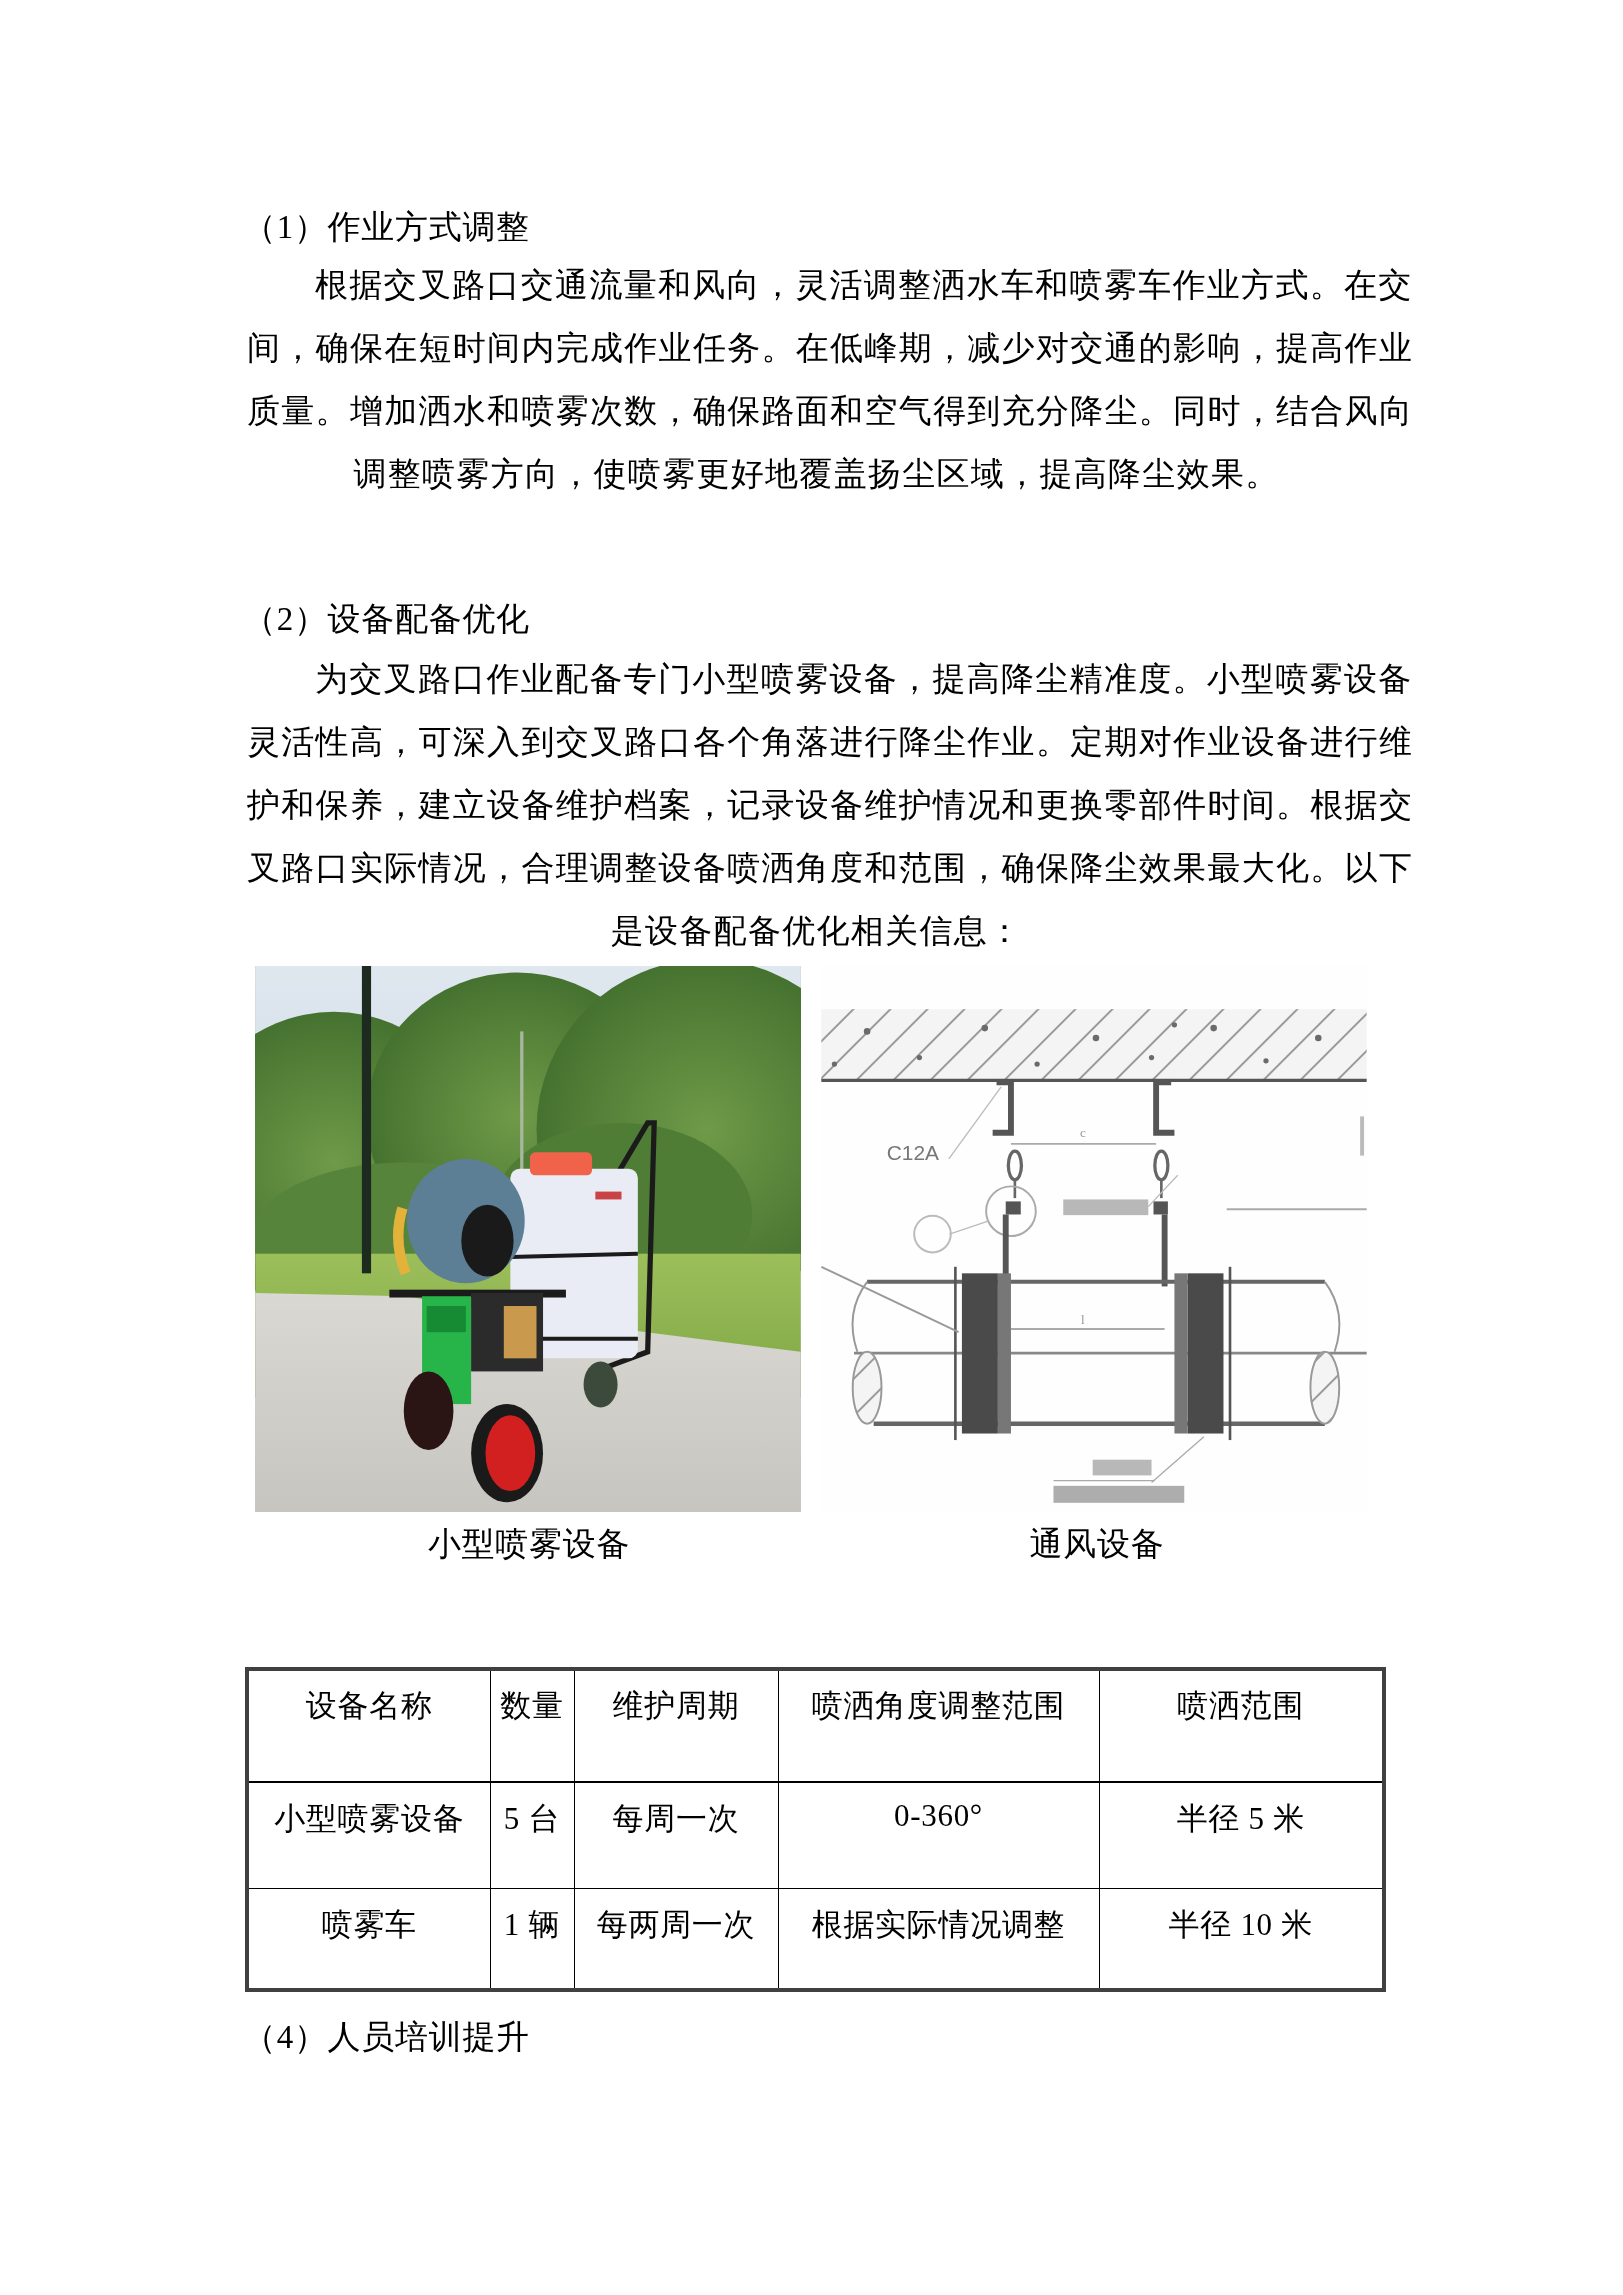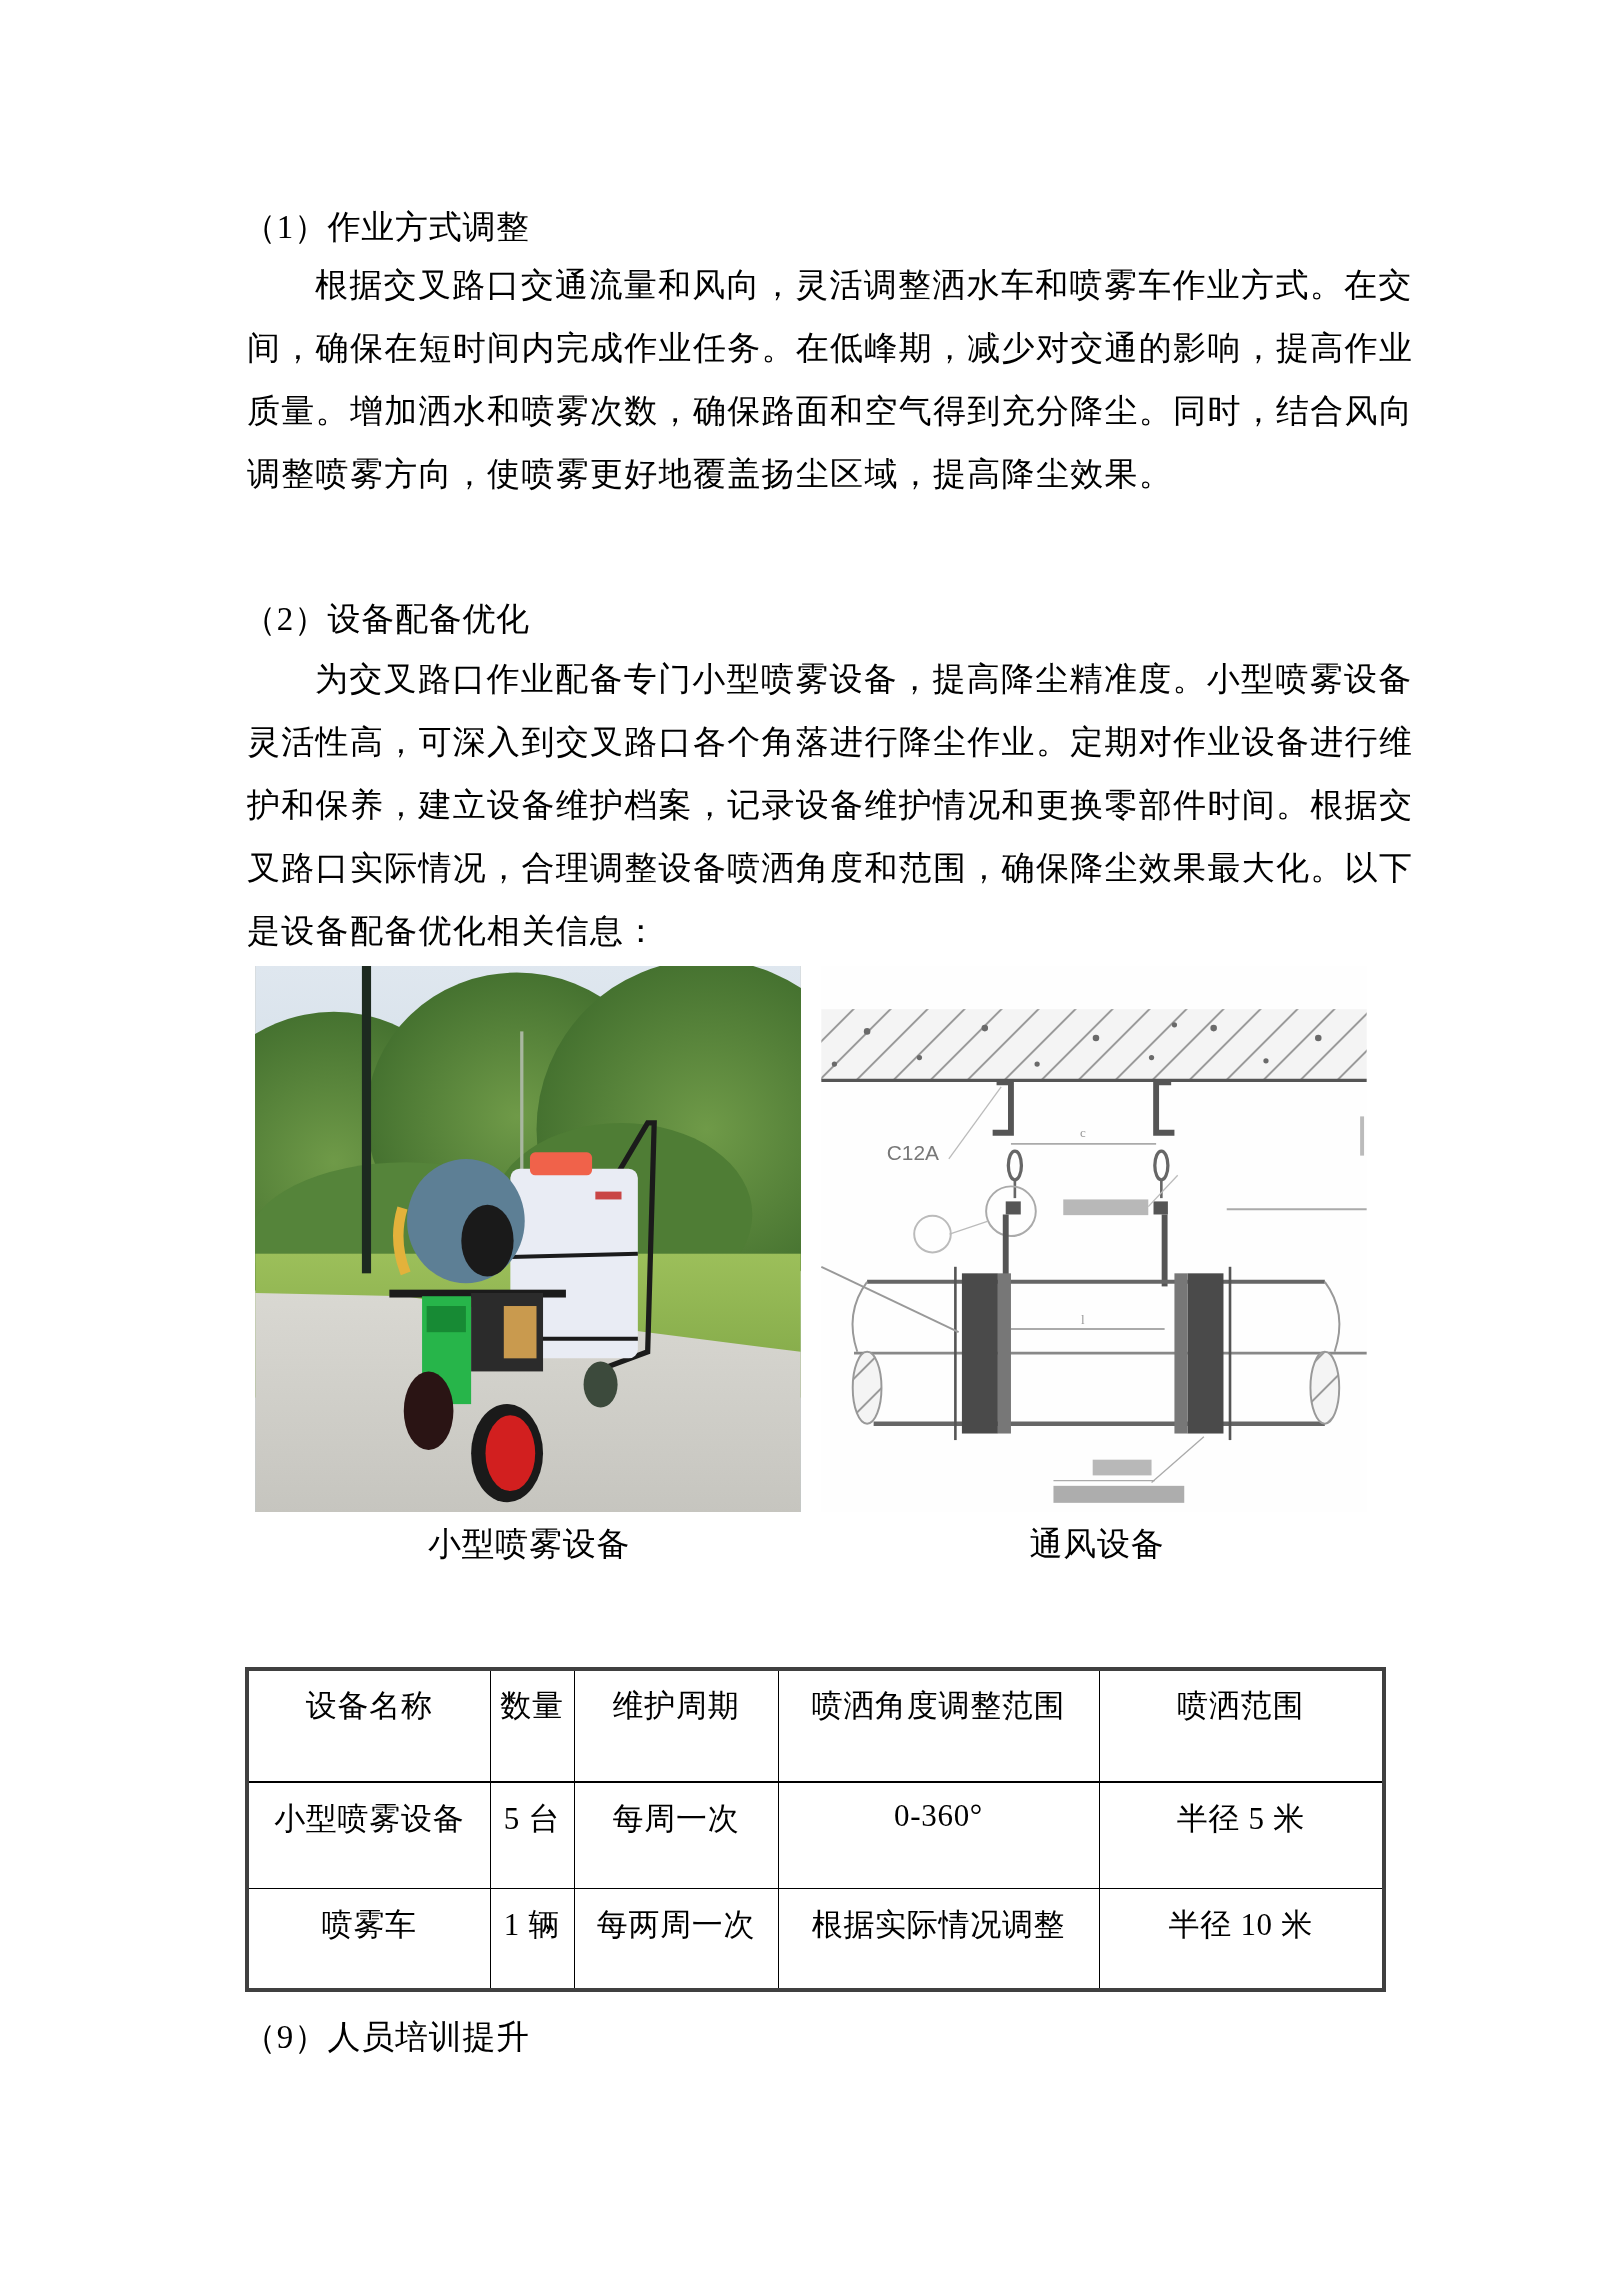--- a/index.html
+++ b/index.html
@@ -1,21 +1,21 @@
 <!DOCTYPE html>
 <html style="font-size:10.5px"><head>
 <meta charset="utf-8">
 <style>
   html, body { margin: 0; padding: 0; background: #ffffff; }
   body {
     width: 1623px; height: 2295px; position: relative; overflow: hidden;
     font-family: "Liberation Serif", "DejaVu Serif", serif;
     color: #000000;
   }
-  .abs { position: absolute; }
+  .abs { position: absolute; text-align: center; }
   .heading {
     left: 243px; font-size: 33px; line-height: 63px; height: 63px;
     white-space: nowrap; letter-spacing: 0.7px;
   }
   .para {
     left: 247px; width: 1139px; font-size: 33px; line-height: 63px;
     letter-spacing: 1.3px;
   }
   .para .line { display: block; white-space: nowrap; height: 63px; }
   .para .line.first { padding-left: 68px; }
@@ -233,14 +233,14 @@
   <tr style="height:77px;margin-left:36px;">
     <td>喷雾车</td>
     <td>1 辆</td>
     <td>每两周一次</td>
     <td>根据实际情况调整</td>
     <td>半径 10 米</td>
   </tr>
 </tbody>
   </table>
 
-<div class="abs heading" style="top:2006px;">（9）人员培训提升</div>
+<div class="abs heading" style="top:2006px;">（4）人员培训提升</div>
 
 
 </body></html>

